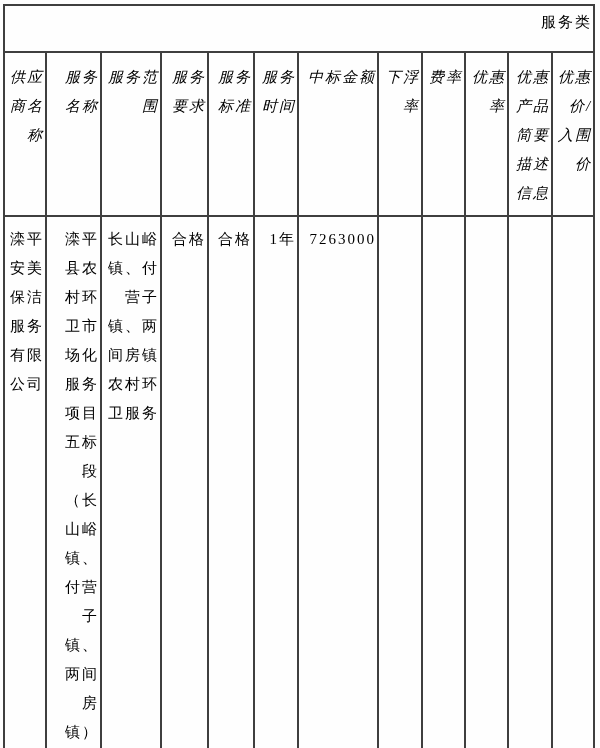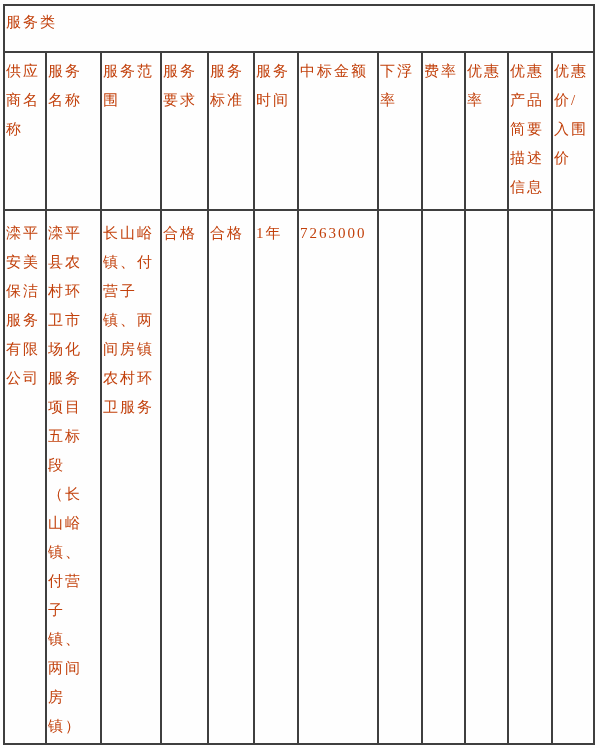--- a/index.html
+++ b/index.html
@@ -17,39 +17,40 @@
   }
   table.doc-table {
     border-collapse: collapse;
     table-layout: fixed;
     width: 590px;
     margin: 4px 0 0 3px;
   }
   table.doc-table td {
     border: 2px solid #3f3f3f;
     vertical-align: top;
-    text-align: left;
+    text-align: right;
     font-size: 15px;
     line-height: 29px;
     letter-spacing: 2px;
-    color: #c2410c;
+    color: #000000;
     white-space: pre-line;
     padding: 2px 1px;
     overflow: hidden;
     font-family: "Liberation Serif", "DejaVu Serif", serif;
   }
   td.title-cell {
     height: 41px;
     padding-top: 6px;
     vertical-align: top;
     text-align: center;
   }
   tr.header-row td {
     height: 150px;
-    padding-top: 4px;
+    padding-top: 10px;
+    font-style: italic;
   }
   tr.data-row td {
     height: 517px;
     padding-top: 8px;
   }
 </style>
 </head>
 <body>
 
 <div class="page">

